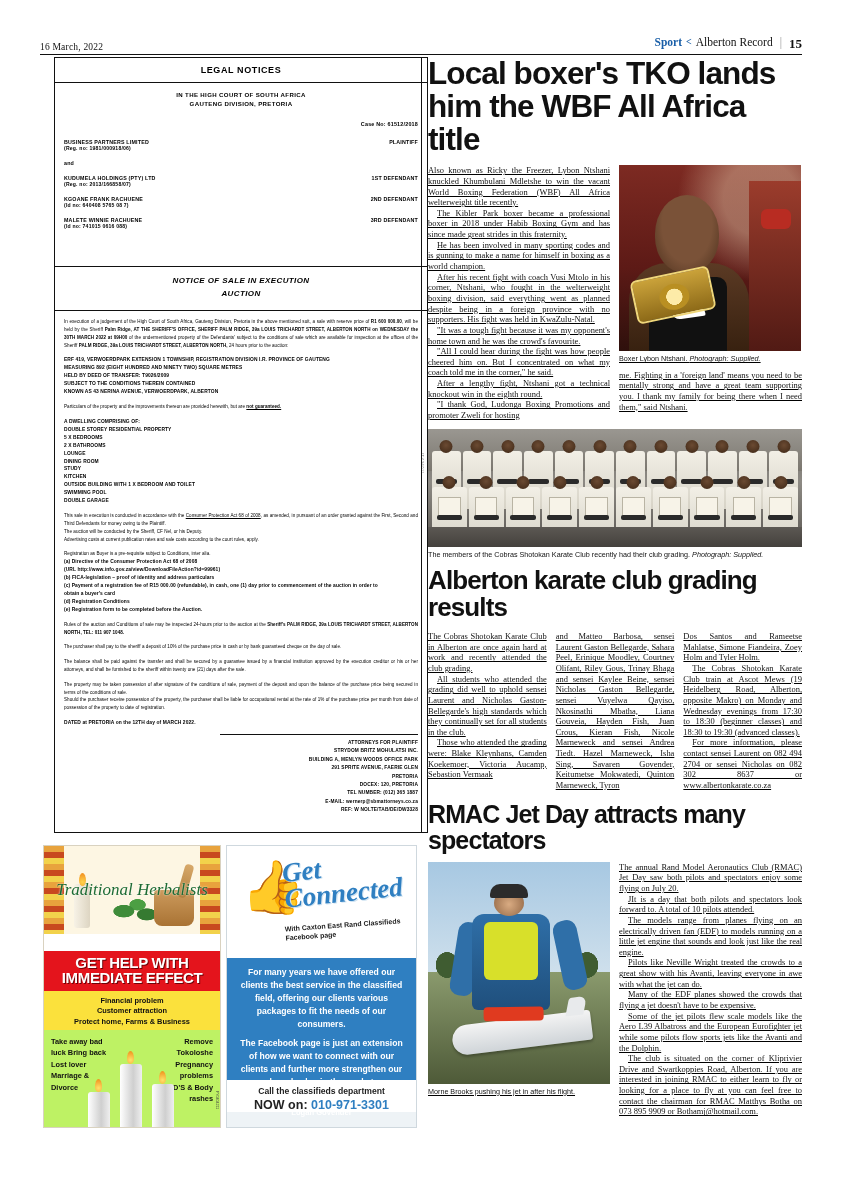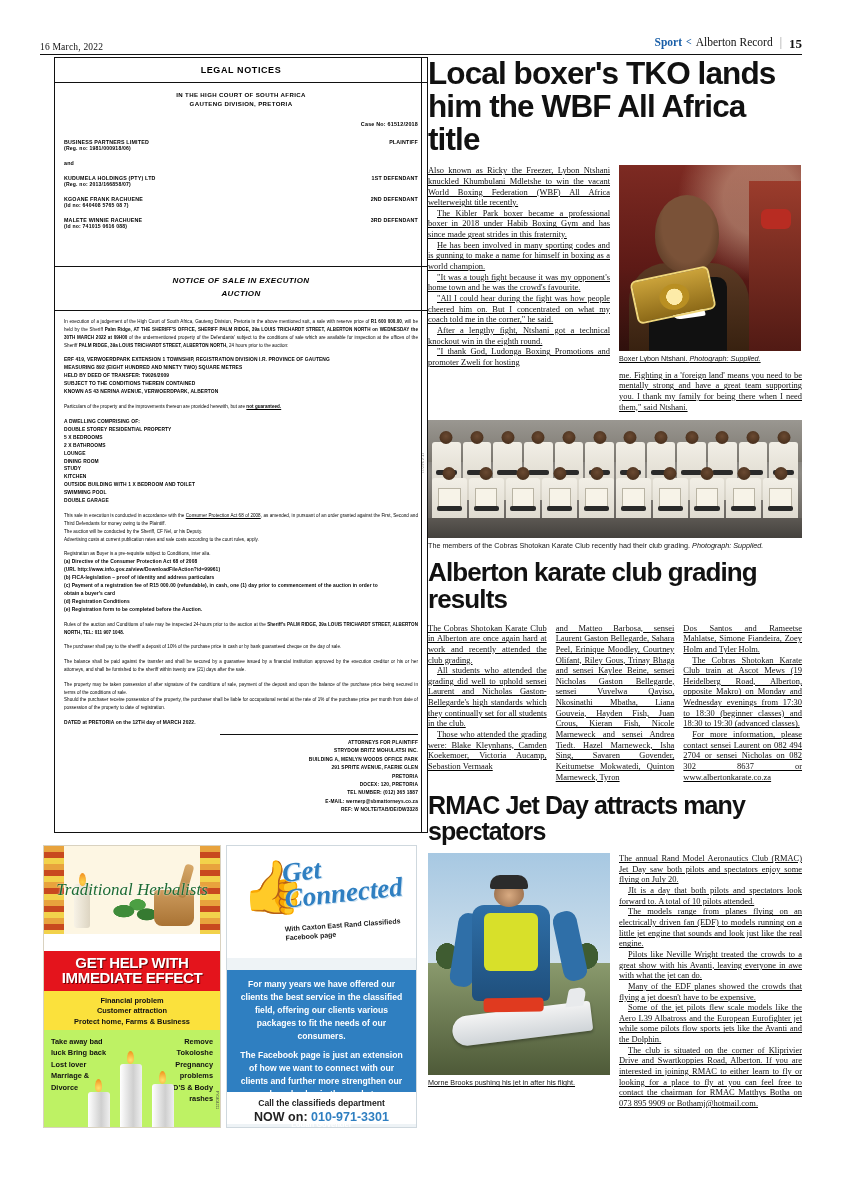--- a/index.html
+++ b/index.html
@@ -192,21 +192,21 @@
     text-shadow: 1px 1px 0 #cfe3f2;
   }
   .cl-sub {
     position: absolute; left: 58px; top: 74px; width: 126px;
     font-family: "Liberation Sans", sans-serif; font-size: 7px; color: #222;
     font-weight: bold; line-height: 1.3; transform: rotate(-4deg);
   }
   .cl-blue {
     background: #2f7fc1; color: #fff; padding: 8px 12px 10px;
     font-family: "Liberation Sans", sans-serif; font-weight: bold;
-    font-size: 8.6px; line-height: 1.5; text-align: center; height: 122px; margin-top: 12px;
+    font-size: 8.6px; line-height: 1.5; text-align: center; height: 122px;
   }
   .cl-blue p { margin-bottom: 7px; }
   .cl-quote { font-size: 7.6px; font-weight: bold; }
   .cl-white {
     background: #fff; text-align: center; padding: 6px 4px 0;
     font-family: "Liberation Sans", sans-serif;
   }
   .cl-w1 { font-size: 8.6px; color: #222; font-weight: bold; }
   .cl-w2 { font-size: 12.5px; color: #222; font-weight: bold; margin-top: 2px; }
   .cl-w2 .num { color: #2f7fc1; }
@@ -529,20 +529,21 @@
   <div class="right">
 
     <div class="headline">Local boxer's TKO lands him the WBF All Africa title</div>
 
     <div class="art-cols">
       <div class="col" style="width:182px;">
         <div class="bodytext" id="boxing-col1">
             <p class="first">Also known as Ricky the Freezer, Lybon Ntshani knuckled Khumbulani Mdletshe to win the vacant World Boxing Federation (WBF) All Africa welterweight title recently.</p>
             <p>The Kibler Park boxer became a professional boxer in 2018 under Habib Boxing Gym and has since made great strides in this fraternity.</p>
             <p>He has been involved in many sporting codes and is gunning to make a name for himself in boxing as a world champion.</p>
+            <p>After his recent fight with coach Vusi Mtolo in his corner, Ntshani, who fought in the welterweight boxing division, said everything went as planned despite being in a foreign province with no supporters. His fight was held in KwaZulu-Natal.</p>
             <p>"It was a tough fight because it was my opponent's home town and he was the crowd's favourite.</p>
             <p>"All I could hear during the fight was how people cheered him on. But I concentrated on what my coach told me in the corner," he said.</p>
             <p>After a lengthy fight, Ntshani got a technical knockout win in the eighth round.</p>
             <p>"I thank God, Ludonga Boxing Promotions and promoter Zweli for hosting</p>
           </div>
       </div>
       <div class="col" style="width:183px;">
         <div class="photo-boxer">
           <div class="pb-sky"></div>
           <div class="pb-person2"></div>

